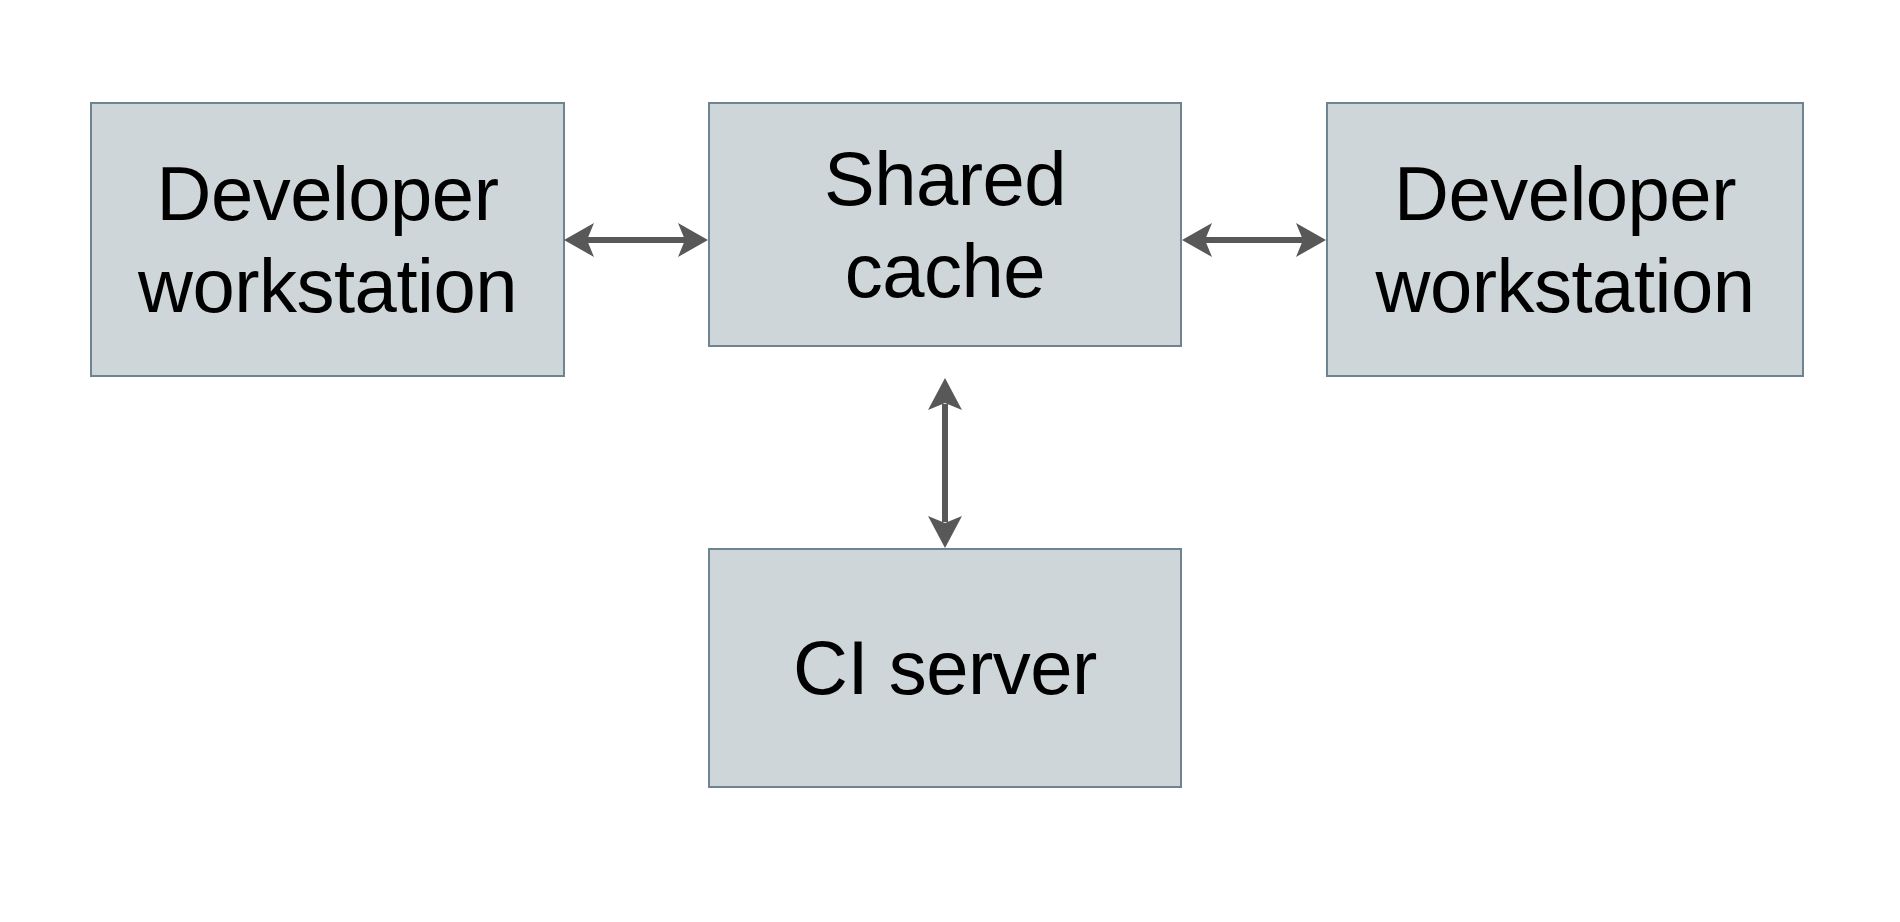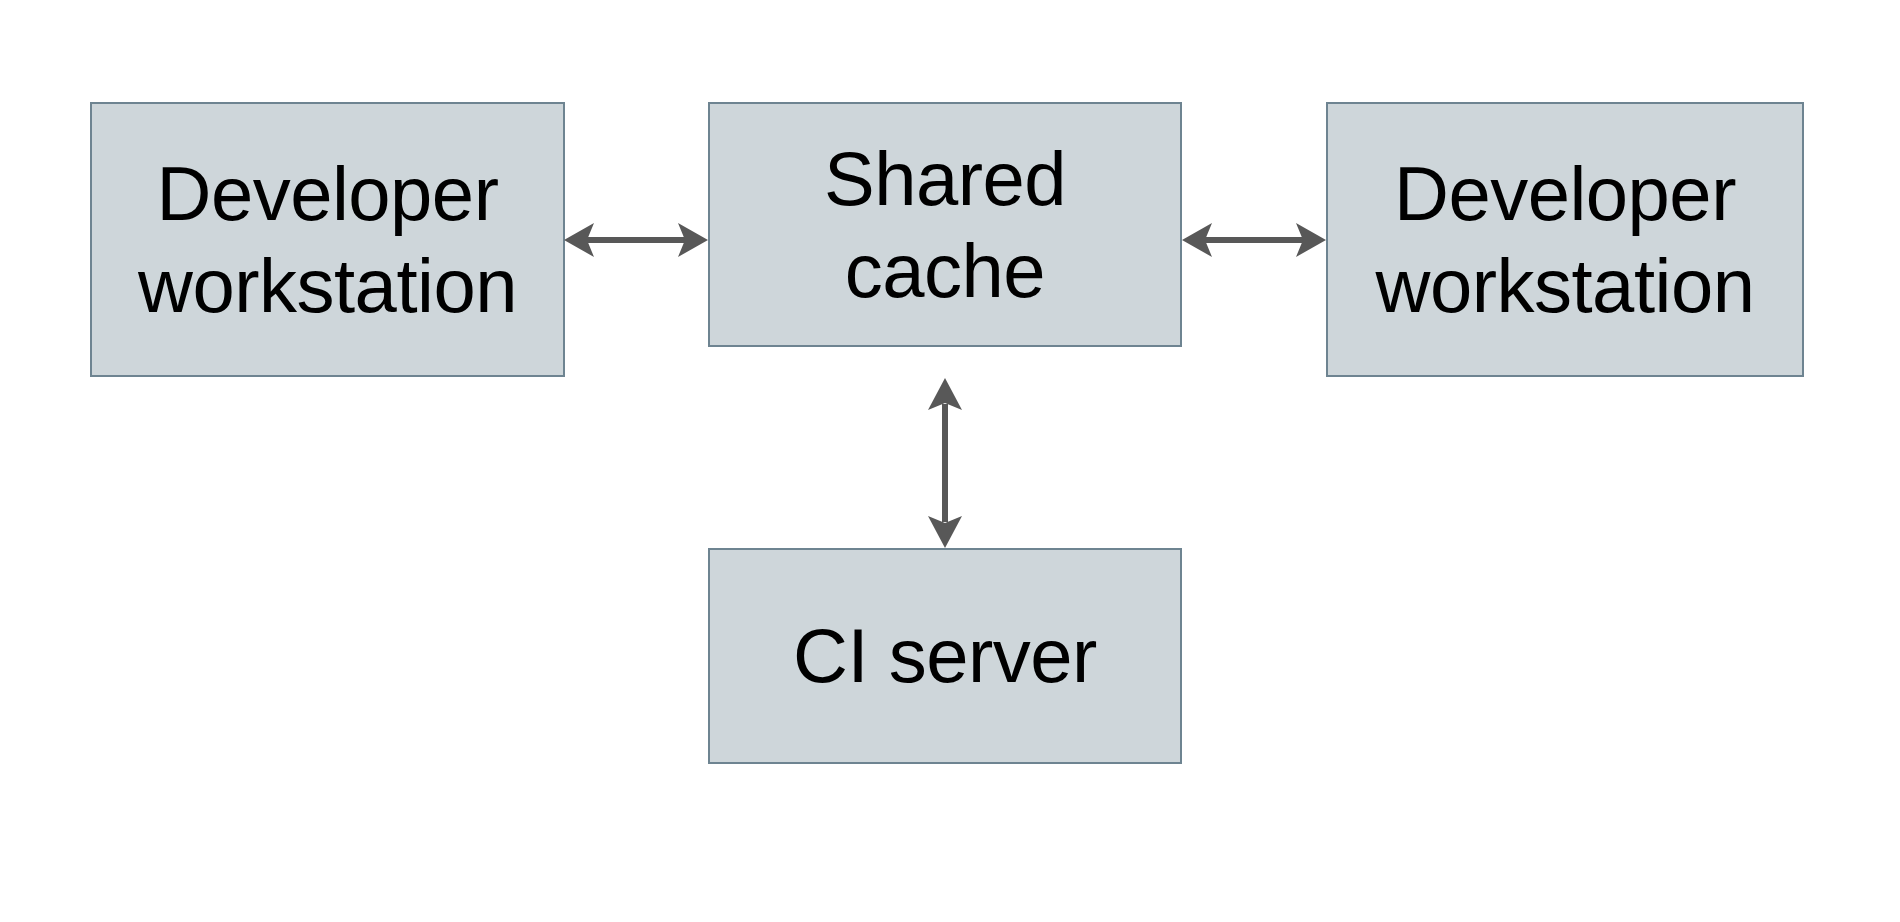--- a/index.html
+++ b/index.html
@@ -35,21 +35,21 @@
     font-weight: 400;
     color: #000000;
     letter-spacing: -0.5px;
     white-space: pre-line;
     padding: 0 10px;
   }
   
   #node-dev-left   { left: 90px;   top: 102px; width: 475px; height: 275px; }
   #node-shared     { left: 708px;  top: 102px; width: 474px; height: 245px; }
   #node-dev-right  { left: 1326px; top: 102px; width: 478px; height: 275px; }
-  #node-ci-server  { left: 708px;  top: 548px; width: 474px; height: 216px; }
+  #node-ci-server  { left: 708px;  top: 548px; width: 474px; height: 240px; }
 
   .connector {
     position: absolute;
     overflow: visible;
   }
   #connector-left  { left: 560px; top: 208px;  width: 152px; height: 64px; }
   #connector-right { left: 1178px; top: 208px; width: 152px; height: 64px; }
   #connector-down  { left: 913px; top: 374px;  width: 64px;  height: 178px; }
 </style>
 </head>

